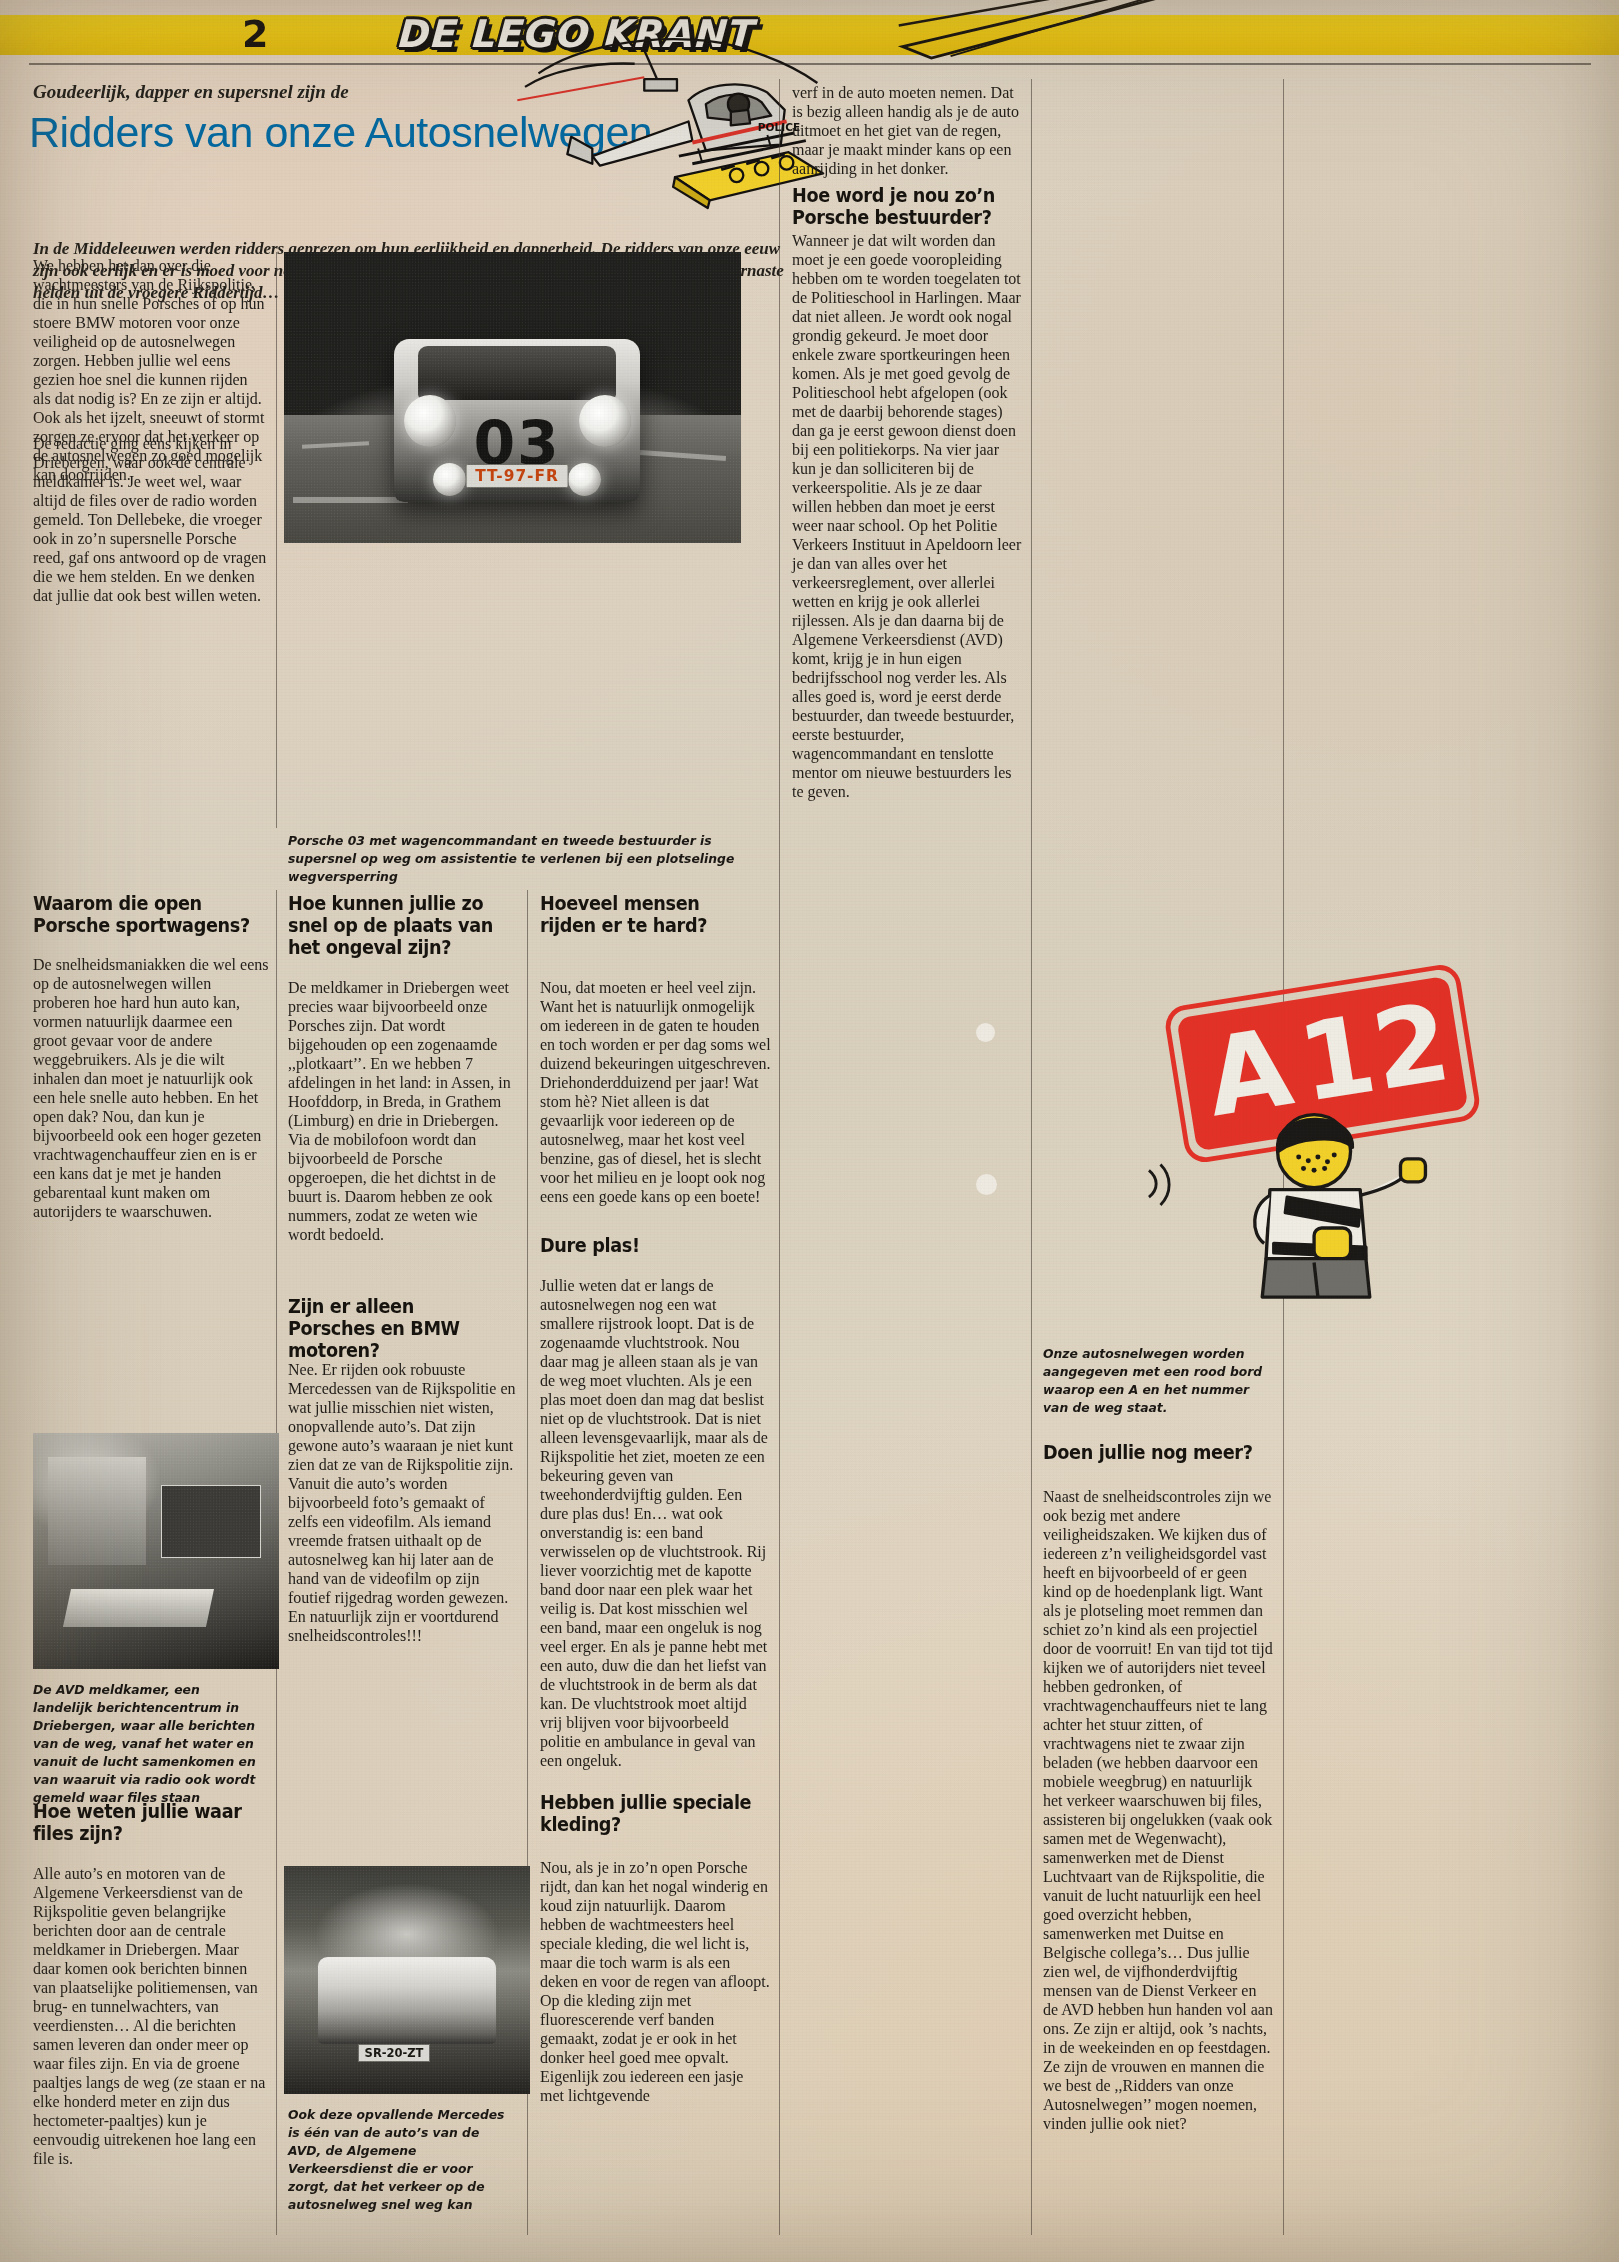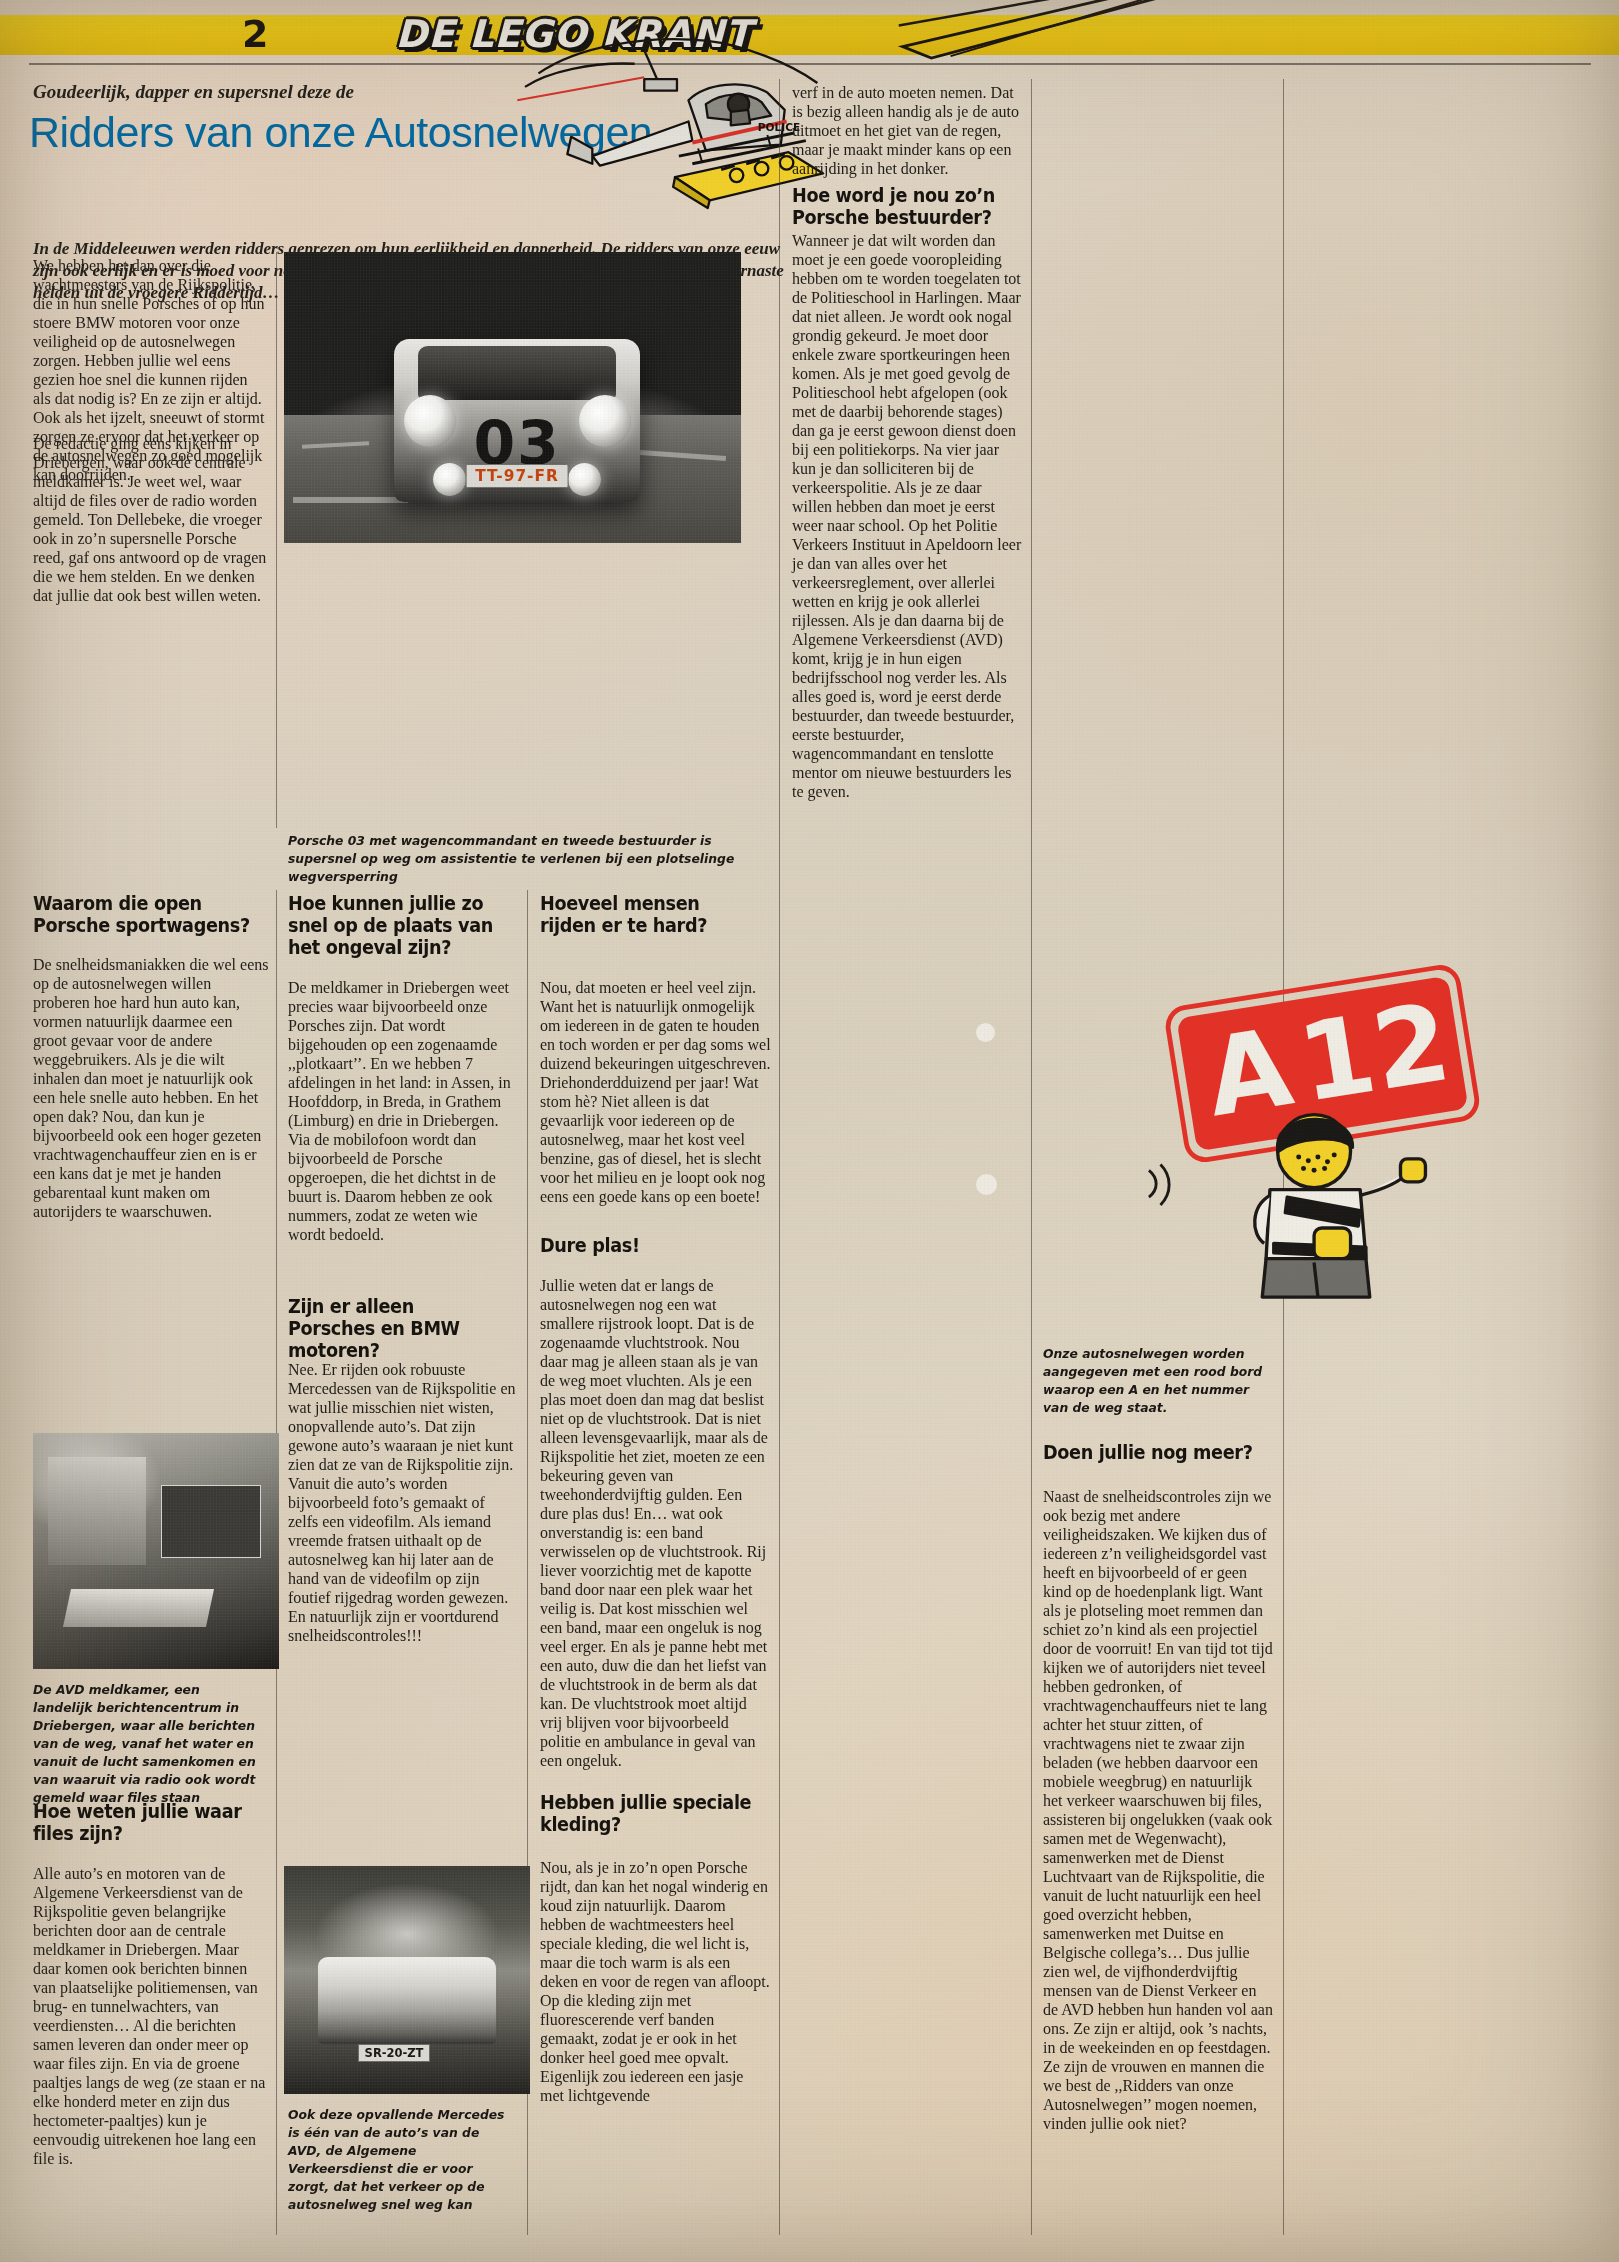--- a/index.html
+++ b/index.html
@@ -191,21 +191,21 @@
       <div class="mast-title">DE LEGO KRANT</div>
     </div>
   </div>
   <svg class="mast-swoosh" viewBox="0 0 300 78">
     <path d="M10 62 L250 6 L296 6 L40 74 Z" fill="none" stroke="#16130f" stroke-width="3"></path>
     <path d="M6 40 L210 4" stroke="#16130f" stroke-width="2.5" fill="none"></path>
     <path d="M60 72 L270 10" stroke="#16130f" stroke-width="2" fill="none"></path>
   </svg>
   <div class="rule-top"></div>
 
-  <div class="kicker">Goudeerlijk, dapper en supersnel deze de</div>
+  <div class="kicker">Goudeerlijk, dapper en supersnel zijn de</div>
   <div class="headline">Ridders van onze Autosnelwegen</div>
   <div class="lead">In de Middeleeuwen werden ridders geprezen om hun eerlijkheid en dapperheid. De ridders van onze eeuw zijn ook eerlijk en er is moed voor nodig om hun werk te doen. Ze zijn alleen veel sneller dan de geharnaste helden uit de vroegere Riddertijd…</div>
 
   <svg class="copter" viewBox="0 0 340 190">
     <g stroke="#131110" stroke-width="2.4" fill="none" stroke-linejoin="round">
 
       <path d="M40 46 C80 18 150 6 214 12"></path>
       <path d="M214 12 C250 16 300 34 330 56"></path>
       <path d="M26 60 C50 44 96 34 140 36"></path>
       <path d="M150 22 L166 58"></path>

